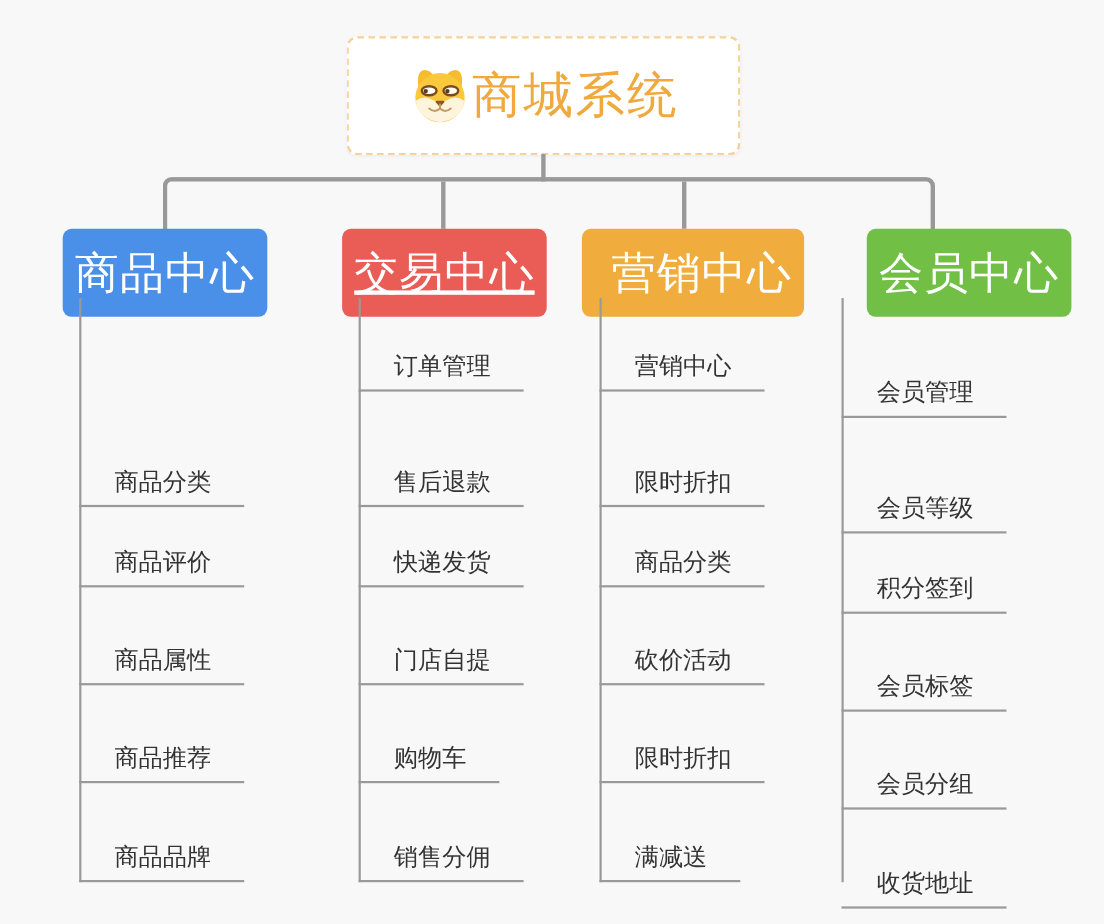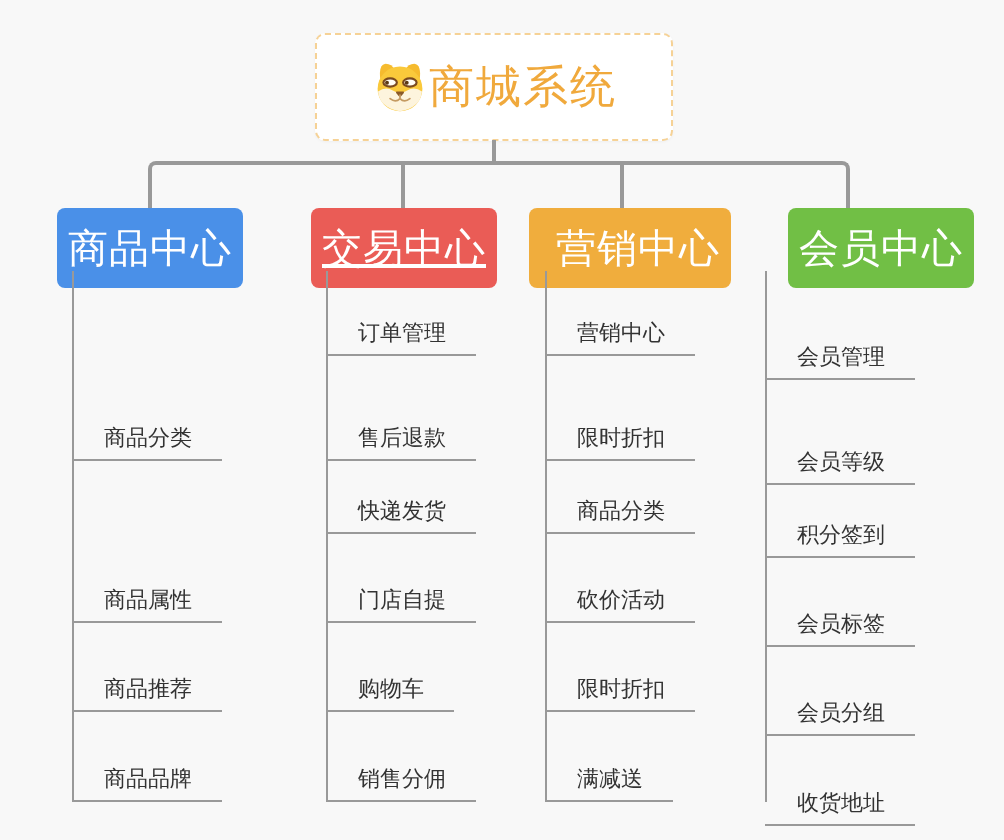--- a/index.html
+++ b/index.html
@@ -135,20 +135,21 @@
   <div class="branch-header bh1" style="background-color: rgb(234, 92, 86);">交易中心</div>
   <div class="branch-header bh2" style="background-color: rgb(240, 173, 61); padding-left: 16px;">营销中心</div>
   <div class="branch-header bh3" style="background-color: rgb(113, 191, 69);">会员中心</div>
 
   <div class="spine s0"></div>
   <div class="spine s1"></div>
   <div class="spine s2"></div>
   <div class="spine s3"></div>
 
   <div class="leaf c0 r1">商品分类</div>
+  <div class="leaf c0 r2">商品评价</div>
   <div class="leaf c0 r3">商品属性</div>
   <div class="leaf c0 r4">商品推荐</div>
   <div class="leaf c1 r0">订单管理</div>
 
   <div class="leaf c0 r5">商品品牌</div>
   <div class="leaf c1 r1">售后退款</div>
   <div class="leaf c1 r2">快递发货</div>
   <div class="leaf c1 r3">门店自提</div>
   <div class="leaf c1 r4">购物车</div>
   <div class="leaf c1 r5">销售分佣</div>

